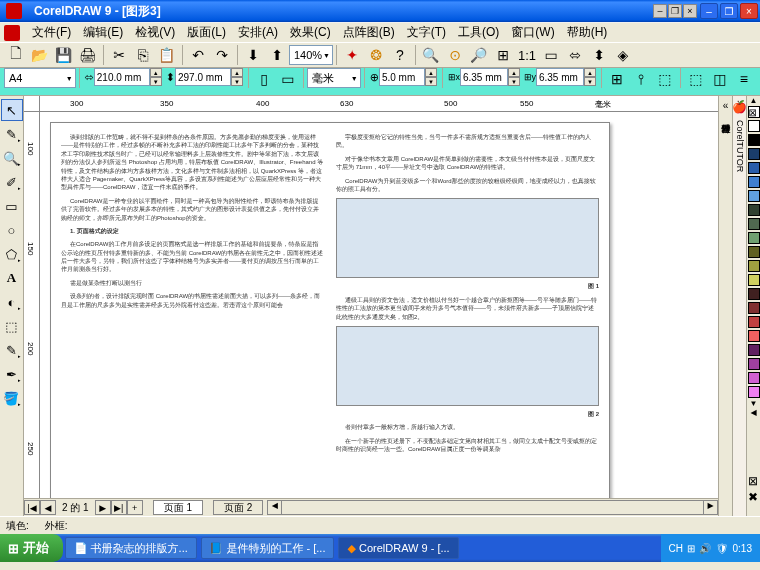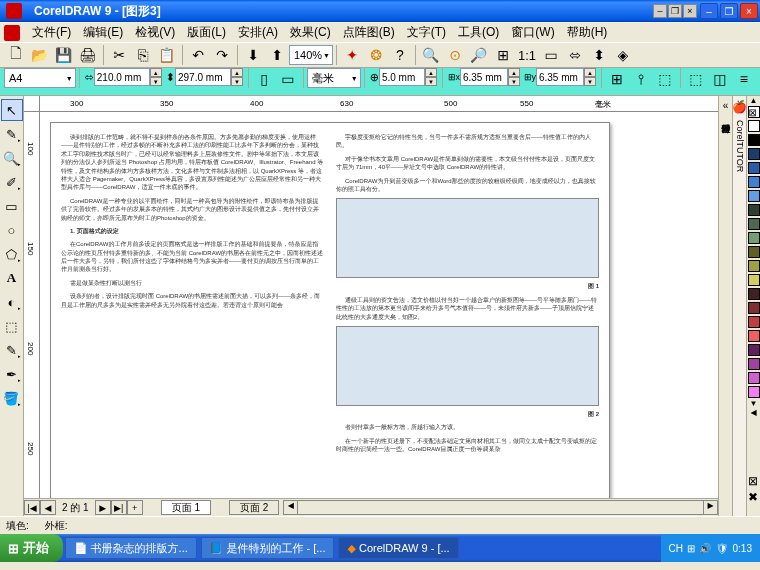--- a/index.html
+++ b/index.html
@@ -42,21 +42,21 @@
 .col { flex: 1; line-height: 1.4; overflow: hidden; }
 .col p { margin-bottom: 5px; text-indent: 1.5em; }
 .col .bold { font-weight: bold; }
 .thumb { width: 100%; height: 80px; background: #d8e4f0; border: 1px solid #888; margin: 4px 0; display: flex; align-items: center; justify-content: center; font-size: 7px; }
 .docker-right { width: 14px; background: #ece9d8; border-left: 1px solid #aca899; display: flex; flex-direction: column; align-items: center; font-size: 9px; padding-top: 4px; }
 .vtab { writing-mode: vertical-lr; padding: 6px 1px; cursor: pointer; font-size: 9px; }
 .palette { width: 14px; background: #ece9d8; border-left: 1px solid #aca899; display: flex; flex-direction: column; }
 .swatch { width: 12px; height: 12px; margin: 1px auto; border: 1px solid #000; cursor: pointer; }
 .pagenav { height: 18px; background: #ece9d8; border-top: 1px solid #aca899; display: flex; align-items: center; font-size: 10px; }
 .pgbtn { width: 16px; height: 15px; background: #ece9d8; border: 1px solid #888; display: flex; align-items: center; justify-content: center; cursor: pointer; font-size: 9px; }
-.pgtab { height: 15px; padding: 0 10px; background: #fff; border: 1px solid #888; display: flex; align-items: center; margin-left: 18px; }
+.pgtab { height: 15px; padding: 0 10px; background: #fff; border: 1px solid #888; display: flex; align-items: center; margin-left: 10px; }
 .scrollbar-h { flex: 1; height: 15px; background: #ece9d8; border: 1px solid #888; margin-left: 4px; position: relative; }
 .statusbar { height: 18px; background: #ece9d8; display: flex; align-items: center; font-size: 10px; padding: 0 6px; border-top: 1px solid #fff; }
 .statusbar .s-left { flex: 1; }
 .statusbar .s-right { display: flex; gap: 16px; }
 .fillstroke { position: absolute; right: 2px; bottom: 30px; display: flex; flex-direction: column; gap: 2px; font-size: 12px; }
 .taskbar { height: 28px; background: linear-gradient(to bottom, #3c8cde, #225dd8 10%, #225dd8 90%, #1a4aa8); display: flex; align-items: center; }
 .start { height: 28px; padding: 0 14px 0 8px; background: linear-gradient(to bottom, #4fb84f, #2e8a2e); color: #fff; font-weight: bold; font-size: 13px; display: flex; align-items: center; border-radius: 0 10px 10px 0; cursor: pointer; }
 .taskbtn { height: 22px; margin: 0 2px; padding: 0 8px; background: #3a7ad8; border: 1px solid #2a5ab0; color: #fff; font-size: 11px; display: flex; align-items: center; border-radius: 2px; max-width: 140px; overflow: hidden; white-space: nowrap; cursor: pointer; }
 .taskbtn.active { background: #1f4fa8; }
 .tray { margin-left: auto; height: 28px; background: #1a8de8; display: flex; align-items: center; padding: 0 8px; color: #fff; font-size: 10px; gap: 4px; }
@@ -202,21 +202,21 @@
     <div class="tool">✎<span class="flyout">▸</span></div>
     <div class="tool">✒<span class="flyout">▸</span></div>
     <div class="tool">🪣<span class="flyout">▸</span></div>
   </div>
 
   <div class="canvas-area">
     <div class="hruler">
       <div style="width:16px;border-right:1px solid #888"></div>
     <div class="rtick" style="left: 46px;">300</div>
         <div class="rtick" style="left: 136px;">350</div>
-        <div class="rtick" style="left: 226px;">400</div>
+        <div class="rtick" style="left: 232px;">400</div>
         <div class="rtick" style="left: 316px;">630</div>
         <div class="rtick" style="left: 420px;">500</div>
         <div class="rtick" style="left: 496px;">550</div>
         <div class="rtick" style="left: 571px;">毫米</div>
       </div>
     <div class="canvas-body">
       <div class="vruler">
           <div class="rtick" style="top: 30px;">100</div>
           <div class="rtick" style="top: 130px;">150</div>
           <div class="rtick" style="top: 230px;">200</div>

